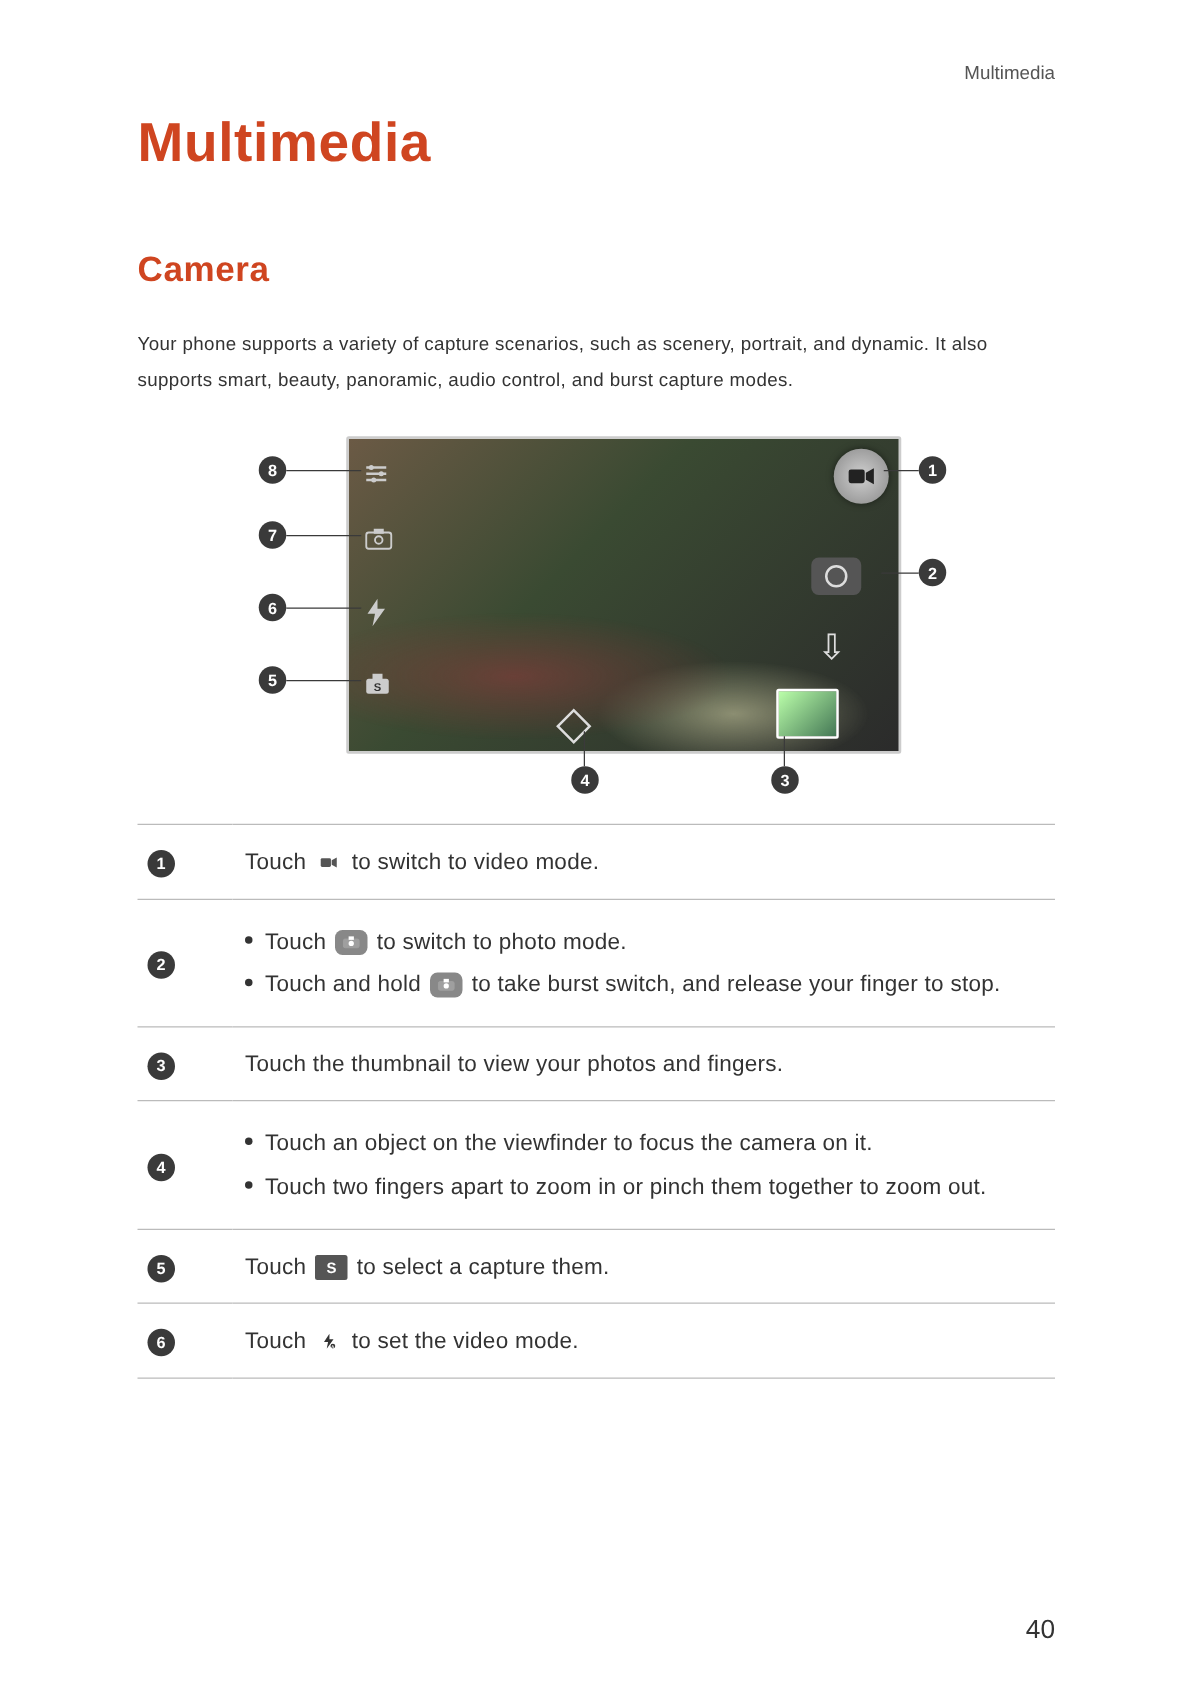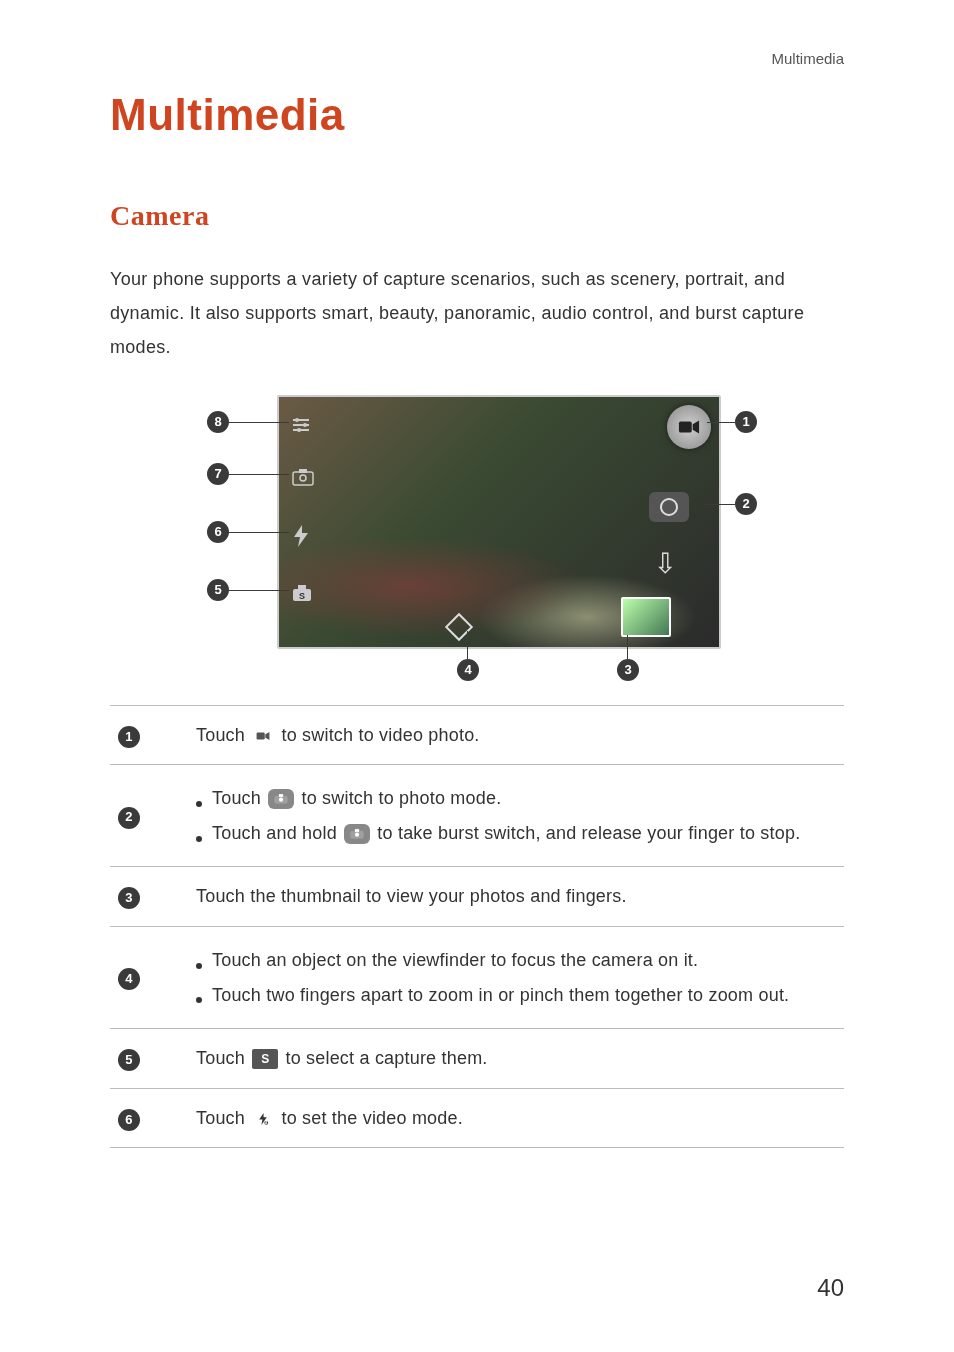--- a/index.html
+++ b/index.html
@@ -31,24 +31,23 @@
     font-weight: 700;
     margin: 40px 0 0 0;
     letter-spacing: 0.5px;
   }
   h2.section {
     color: #cf4520;
     font-size: 28px;
     font-weight: 700;
     margin: 60px 0 30px 0;
     letter-spacing: 0.5px;
-    font-family: Liberation Serif, serif;
   }
   p.intro {
-    font-size: 18px;
+    font-size: 15px;
     line-height: 1.9;
     color: #333333;
     margin: 0 0 30px 0;
     letter-spacing: 0.3px;
   }
   h3.subhead {
     font-size: 20px;
     font-weight: 700;
     color: #000000;
     margin: 0 0 30px 0;
@@ -216,36 +215,36 @@
     font-weight: 700;
   }
   .inline-icon.flash {
     background: transparent;
     width: 22px;
     color: #333333;
     font-size: 20px;
   }
   .bullet-row {
     display: flex;
-    align-items: center;
+    align-items: flex-start;
     margin: 4px 0;
   }
   .bullet-dot {
     width: 6px;
     height: 6px;
     background: #333333;
     border-radius: 50%;
     margin: 11px 10px 0 0;
     flex-shrink: 0;
   }
   .page-num {
     position: absolute;
-    bottom: 50px;
+    bottom: 36px;
     right: 110px;
-    font-size: 24px;
+    font-size: 21px;
     color: #333333;
   }
 </style>
 </head>
 <body>
 
 <div class="page">
 
   <div class="top-header">Multimedia</div>
 
@@ -335,21 +334,21 @@
         <tr>
       <td class="num"><span class="callout-num">1</span></td>
       <td class="desc">
         <span>Touch </span>
         <span class="inline-icon plain">
           <svg viewBox="0 0 24 18">
                 <rect x="1" y="3" width="14" height="12" rx="2" fill="#555"></rect>
                 <polygon points="16,6 23,2 23,16 16,12" fill="#555"></polygon>
               </svg>
         </span>
-        <span> to switch to video photo.</span>
+        <span> to switch to video mode.</span>
       </td>
     </tr>
 
     <tr>
       <td class="num"><span class="callout-num">2</span></td>
       <td class="desc">
         <div class="bullet-row">
           <span class="bullet-dot"></span>
           <span>
             <span>Touch </span>

